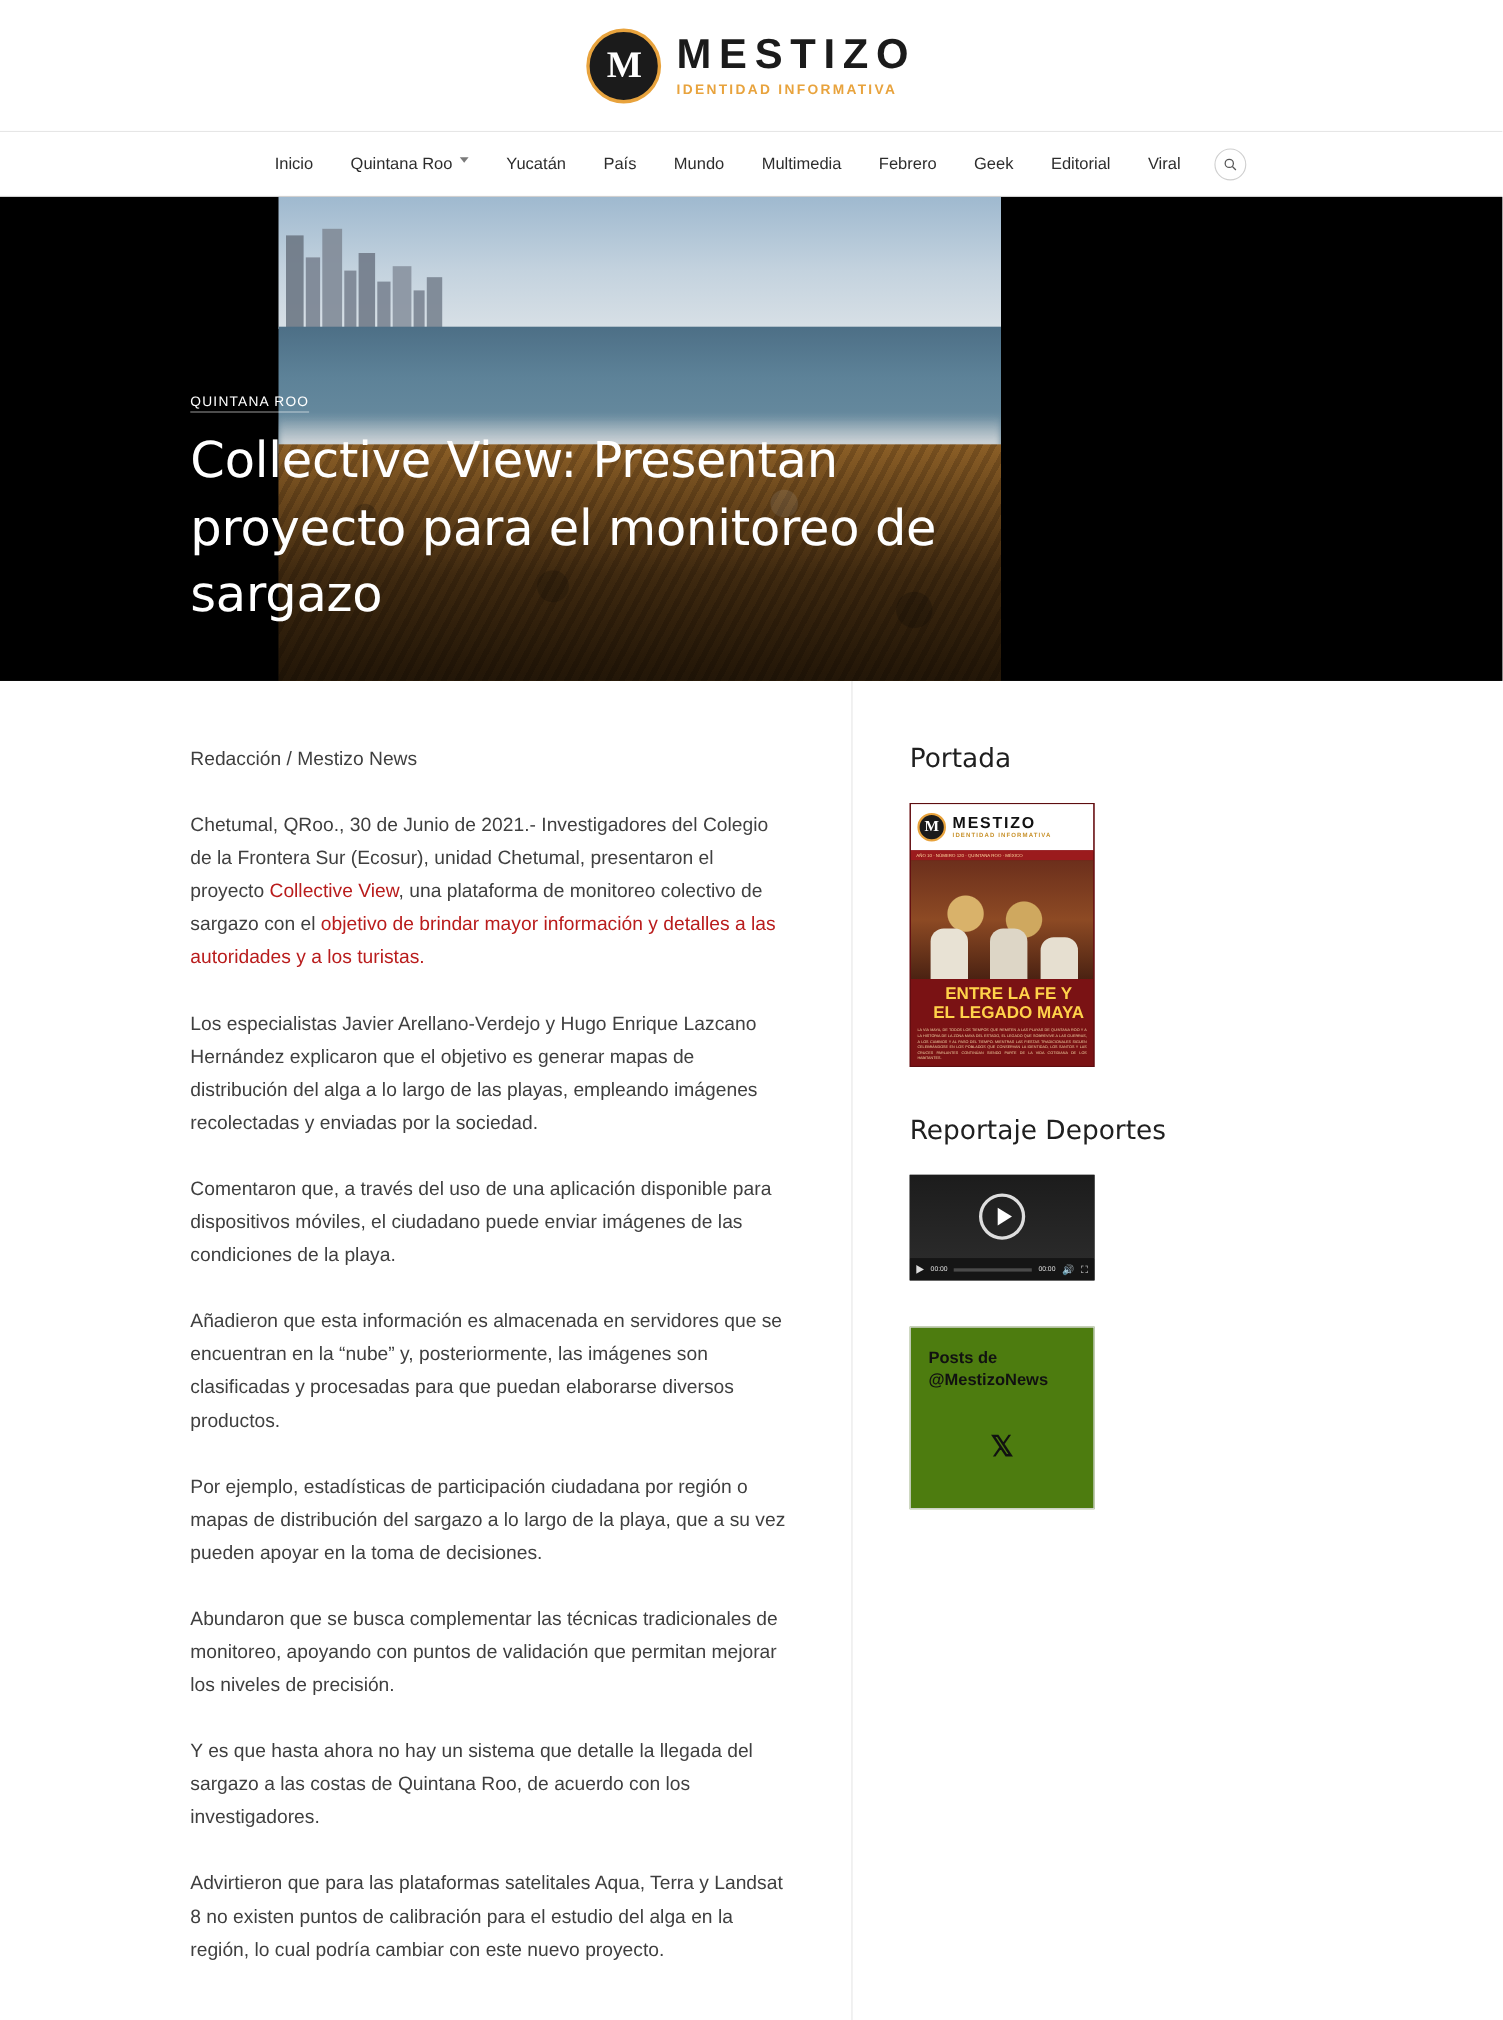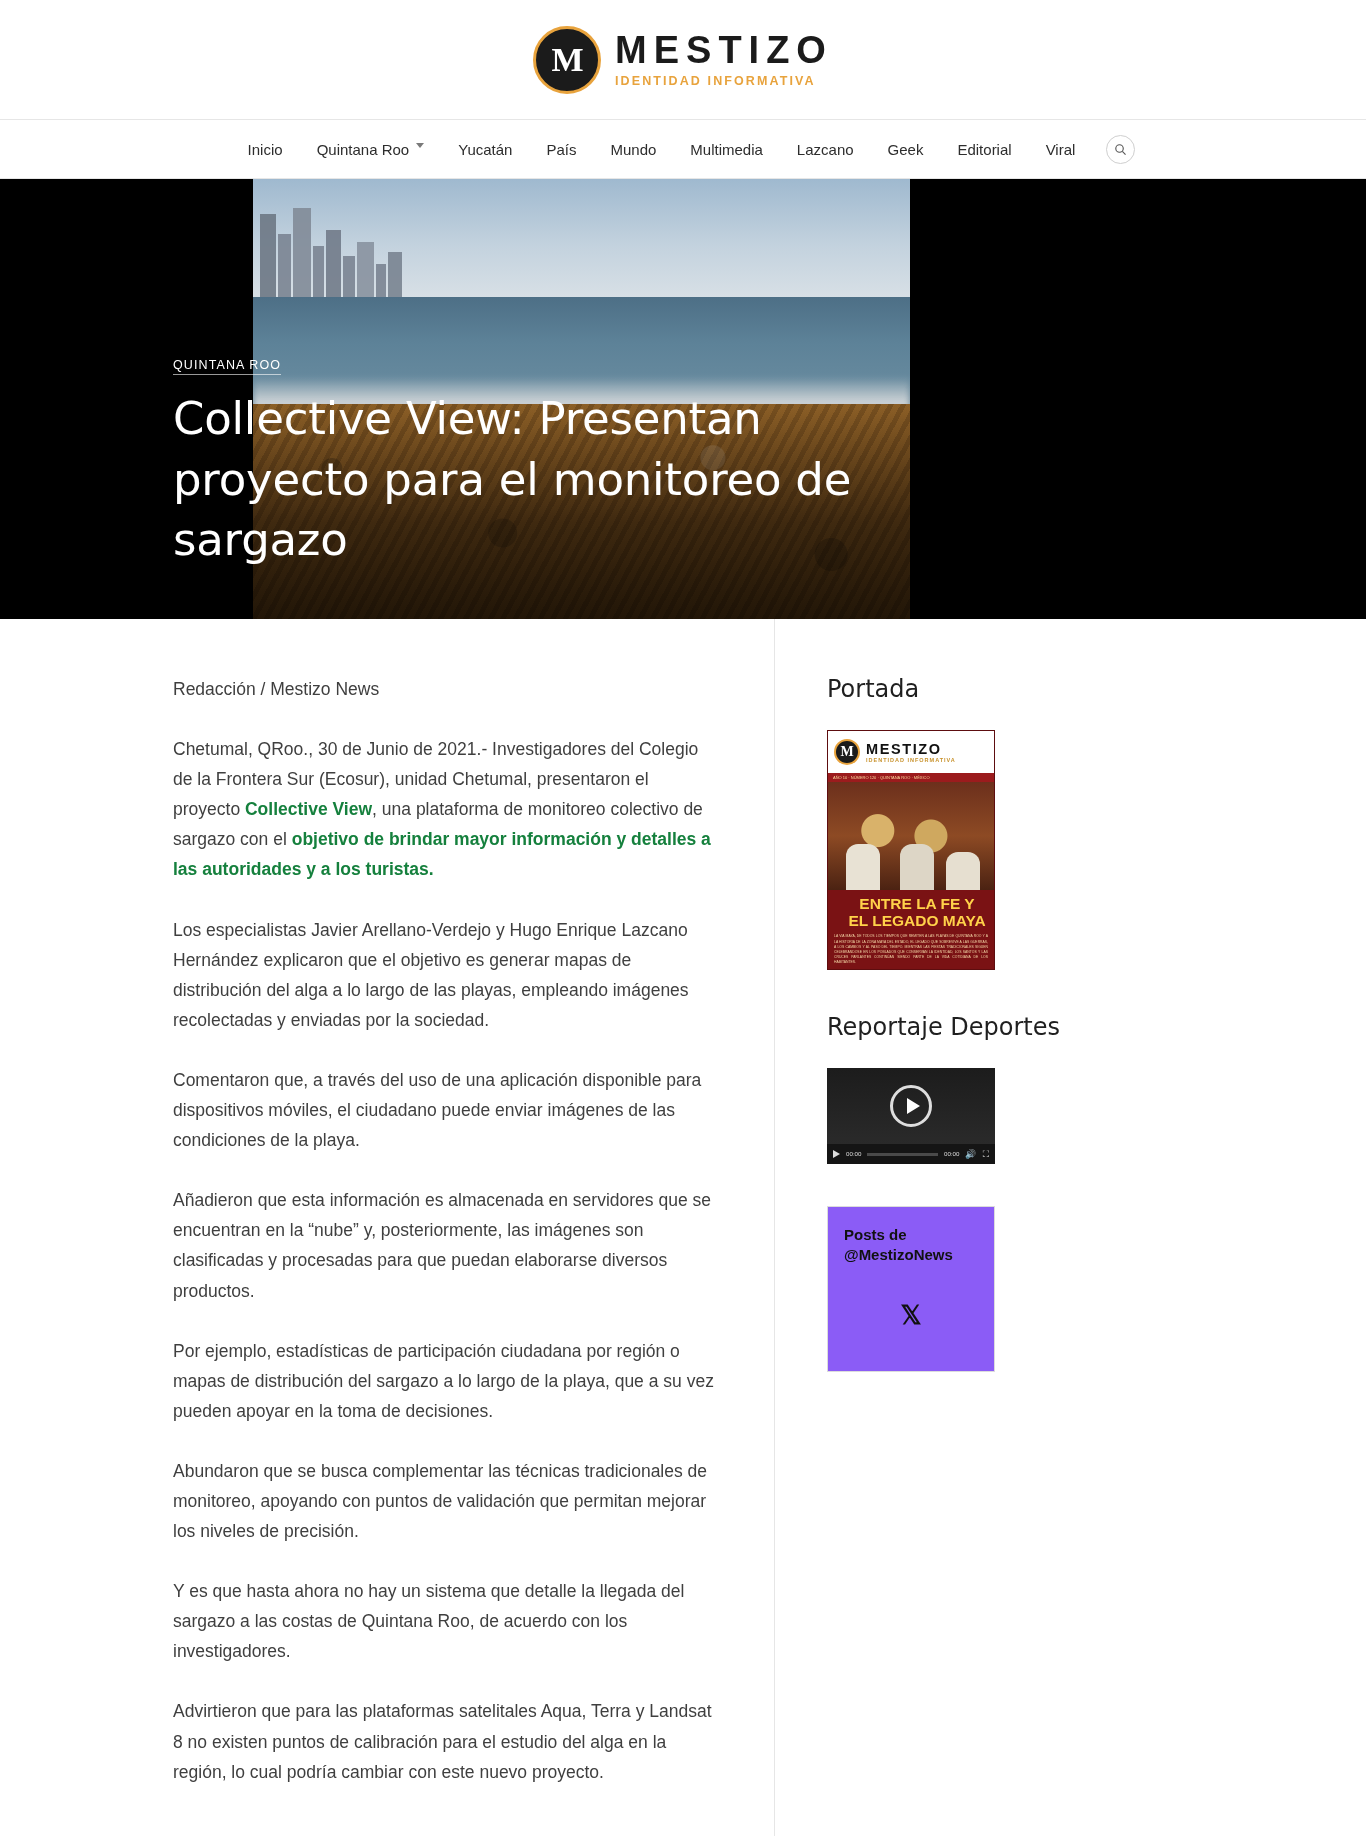--- a/index.html
+++ b/index.html
@@ -143,21 +143,21 @@
   }
   .byline {
     font-size: 17.5px; color: #4a4a4a; margin: 0 0 34px 0;
   }
   .article p {
     font-size: 17.5px;
     line-height: 1.72;
     color: #3f3f3f;
     margin: 0 0 30px 0;
   }
-  .article strong { font-weight: bold; color: #15803d; }
+  .article strong { font-weight: normal; color: #b91c1c; }
 
   .sidebar {
     width: 591px;
     padding: 55px 60px 40px 52px;
   }
   .widget-title {
     font-size: 24px;
     color: #1f1f1f;
     font-weight: normal;
     margin: 0 0 26px 0;
@@ -231,21 +231,21 @@
     background: #151515; display: flex; align-items: center; gap: 6px;
     padding: 0 6px; color: #ddd; font-size: 6px;
   }
   .vb-play { width: 0; height: 0; border-left: 7px solid #ddd; border-top: 4px solid transparent; border-bottom: 4px solid transparent; }
   .vb-time { font-size: 6.2px; line-height: 1.1; }
   .vb-track { flex: 1; height: 3px; background: #4a4a4a; }
   .vb-ico { font-size: 9px; }
 
   
   .tw-box {
-    width: 168px; border: 1px solid #dcdcdc; background: #8b5cf6;
+    width: 168px; border: 1px solid #dcdcdc; background: #4d7c0f;
     padding: 18px 16px 0 16px;
   }
   .tw-title {
     font-size: 15px; font-weight: bold; color: #111; line-height: 1.35; margin-bottom: 34px;
   }
   .tw-logo { font-size: 26px; font-weight: bold; color: #111; text-align: center; padding-bottom: 40px; }
 
   .minuto-item {
     font-size: 15px; color: #b0572a; line-height: 1.5; cursor: pointer;
   }
@@ -279,21 +279,21 @@
     <div class="nav-item">
         <span>País</span>
       </div>
     <div class="nav-item">
         <span>Mundo</span>
       </div>
     <div class="nav-item">
         <span>Multimedia</span>
       </div>
     <div class="nav-item">
-        <span>Lazcano</span>
+        <span>Febrero</span>
       </div>
     <div class="nav-item">
         <span>Geek</span>
       </div>
     <div class="nav-item">
         <span>Editorial</span>
       </div>
     <div class="nav-item">
         <span>Viral</span>
       </div>

